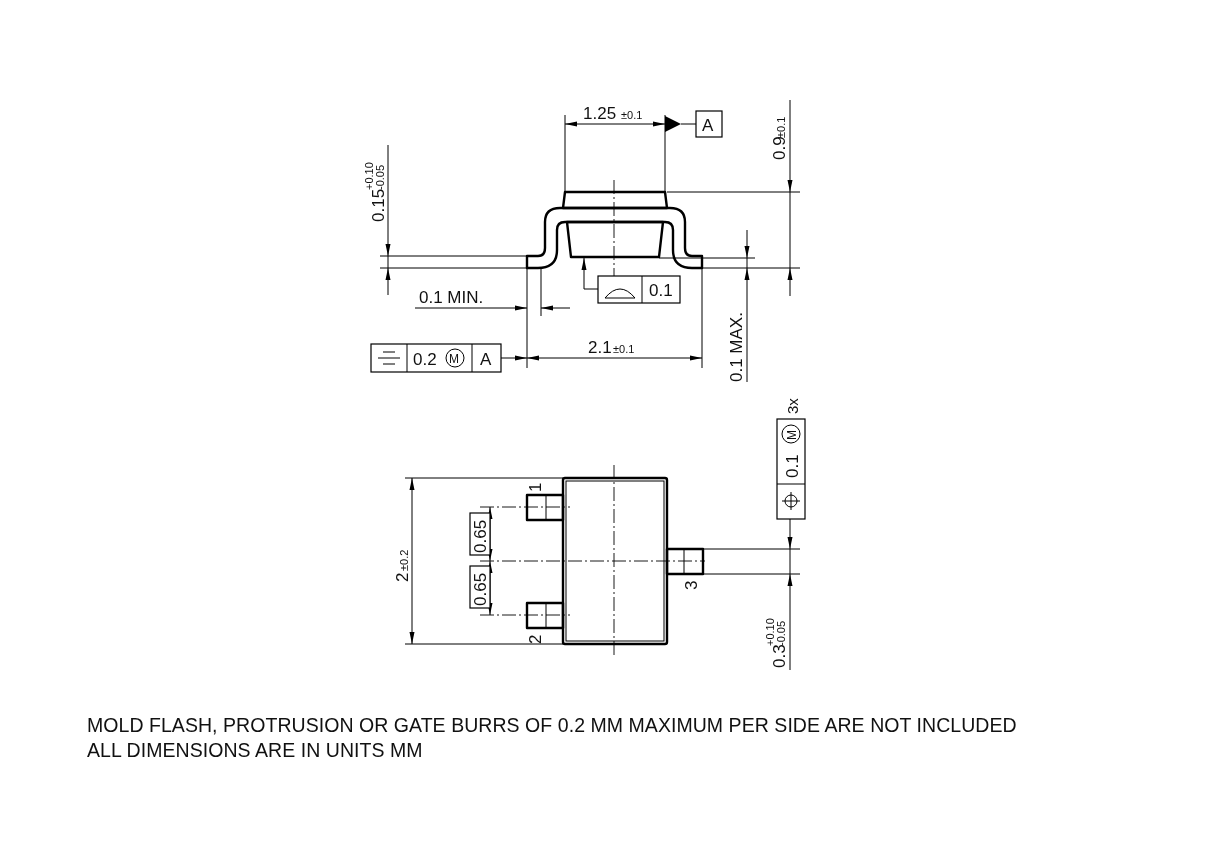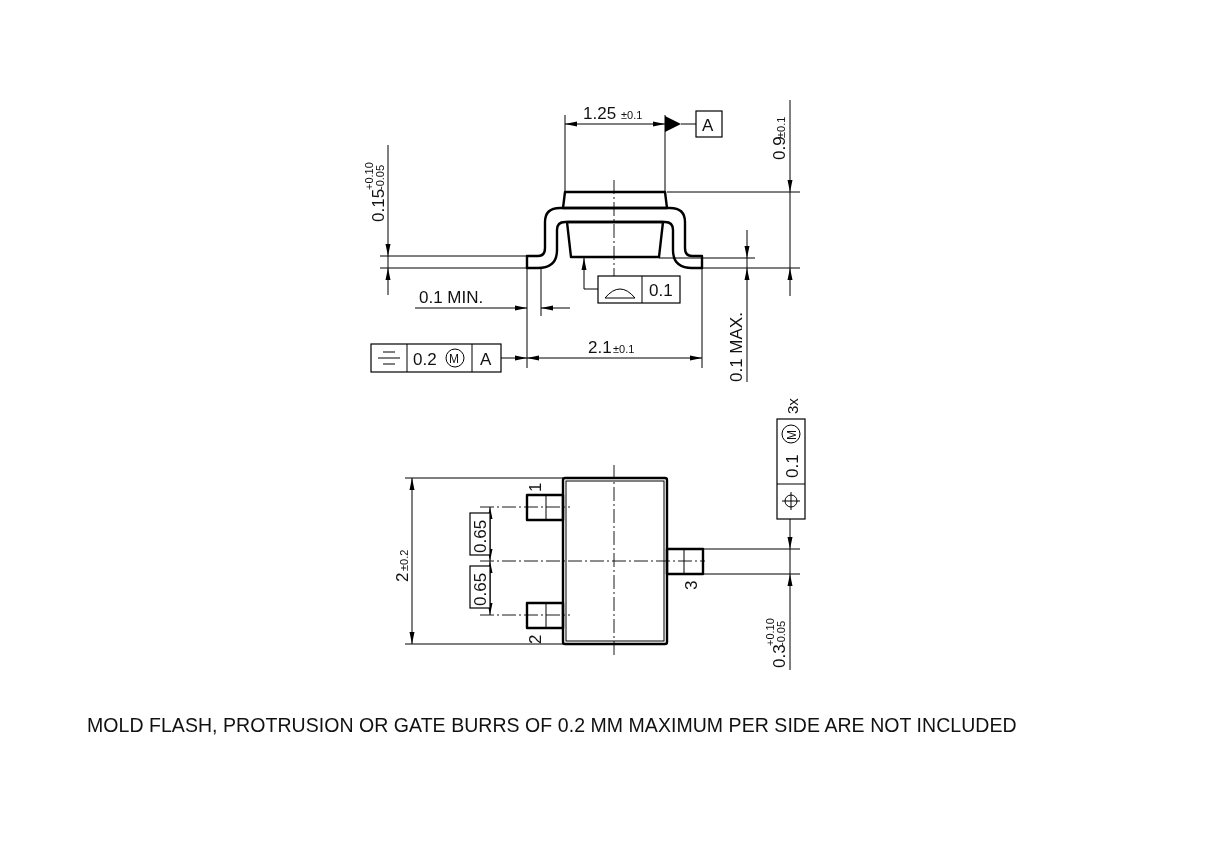--- a/index.html
+++ b/index.html
@@ -196,13 +196,14 @@
         <text x="0" y="0" style="font-size:12px">M</text>
       </g>
     <g transform="translate(798,414) rotate(-90)">
         <text style="font-size:15px" x="0" y="0">3x</text>
       </g>
   </g>
 </svg>
 
 <div class="notes">
   <div>MOLD FLASH, PROTRUSION OR GATE BURRS OF 0.2 MM MAXIMUM PER SIDE ARE NOT INCLUDED</div>
+  <div>ALL DIMENSIONS ARE IN UNITS MM</div>
 </div>
 
 </body></html>

